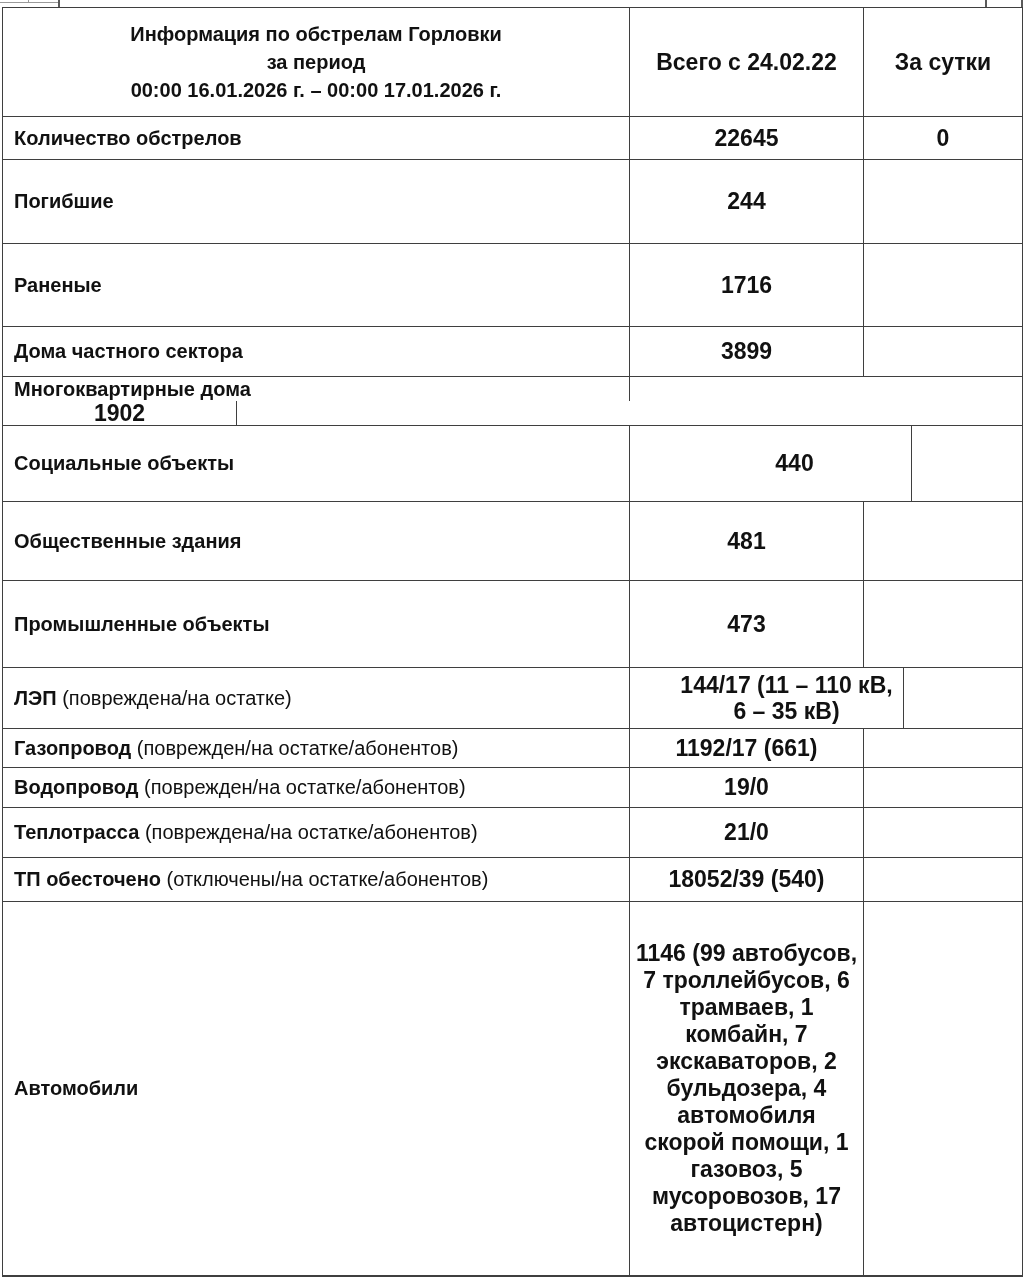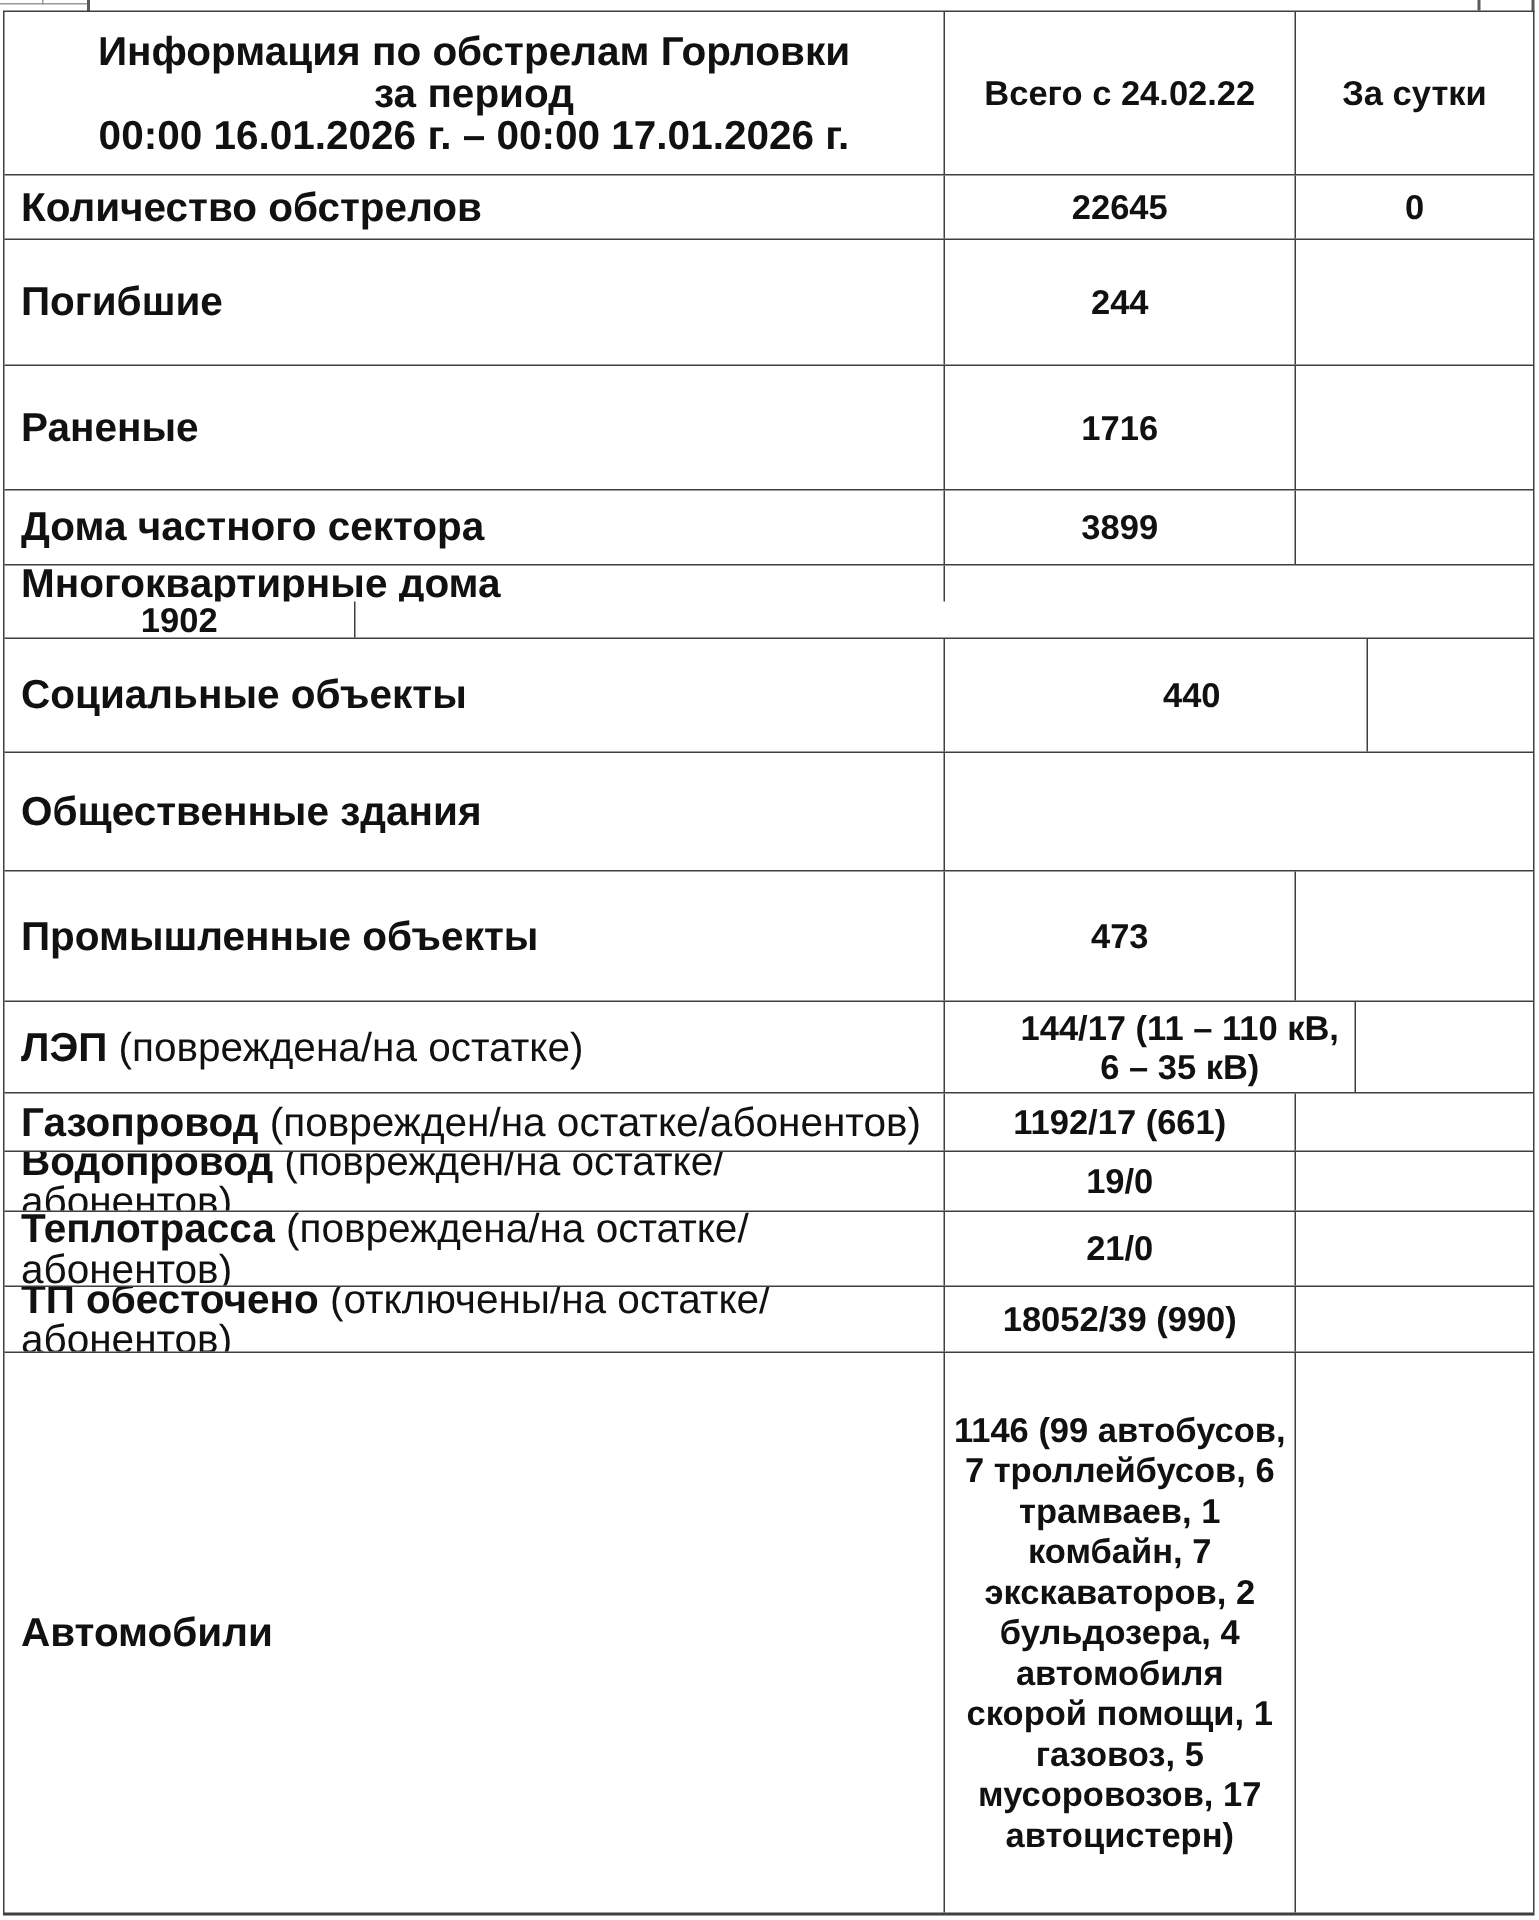--- a/index.html
+++ b/index.html
@@ -40,21 +40,21 @@
     box-sizing: border-box;
     display: flex;
     align-items: center;
     overflow: hidden;
   }
   .c1 {
     width: 627px;
     border-right: 1.5px solid #3f3f3f;
     padding-left: 11px;
     padding-right: 6px;
-    font-size: 27px;
+    font-size: 20px;
     line-height: 27px;
   }
   .c2 {
     width: 234px;
     border-right: 1.5px solid #3f3f3f;
     justify-content: center;
     text-align: center;
     font-size: 23px;
     line-height: 27px;
     font-weight: bold;
@@ -147,20 +147,21 @@
         <span><span class="lbl">Социальные объекты</span><span class="note"></span></span>
       </div>
     <div class="td c2">440</div>
     <div class="td c3"></div>
   </div>
 
   <div class="tr" style="height:79px;">
     <div class="td c1">
         <span><span class="lbl">Общественные здания</span><span class="note"></span></span>
       </div>
+    <div class="td c2">481</div>
     <div class="td c3"></div>
   </div>
 
   <div class="tr" style="height:87px;">
     <div class="td c1">
         <span><span class="lbl">Промышленные объекты</span><span class="note"></span></span>
       </div>
     <div class="td c2">473</div>
     <div class="td c3"></div>
   </div>
@@ -194,21 +195,21 @@
         <span><span class="lbl">Теплотрасса</span><span class="note"> (повреждена/на остатке/абонентов)</span></span>
       </div>
     <div class="td c2">21/0</div>
     <div class="td c3"></div>
   </div>
 
   <div class="tr" style="height:44px;">
     <div class="td c1">
         <span><span class="lbl">ТП обесточено</span><span class="note"> (отключены/на остатке/абонентов)</span></span>
       </div>
-    <div class="td c2">18052/39 (990)</div>
+    <div class="td c2">18052/39 (540)</div>
     <div class="td c3"></div>
   </div>
 
 
   <div class="tr">
     <div class="td c1">
         <span><span class="lbl">Автомобили</span><span class="note"></span></span>
       </div>
     <div class="td c2">1146 (99 автобусов, 7 троллейбусов, 6 трамваев, 1 комбайн, 7 экскаваторов, 2 бульдозера, 4 автомобиля скорой помощи, 1 газовоз, 5 мусоровозов, 17 автоцистерн)</div>
     <div class="td c3"></div>

